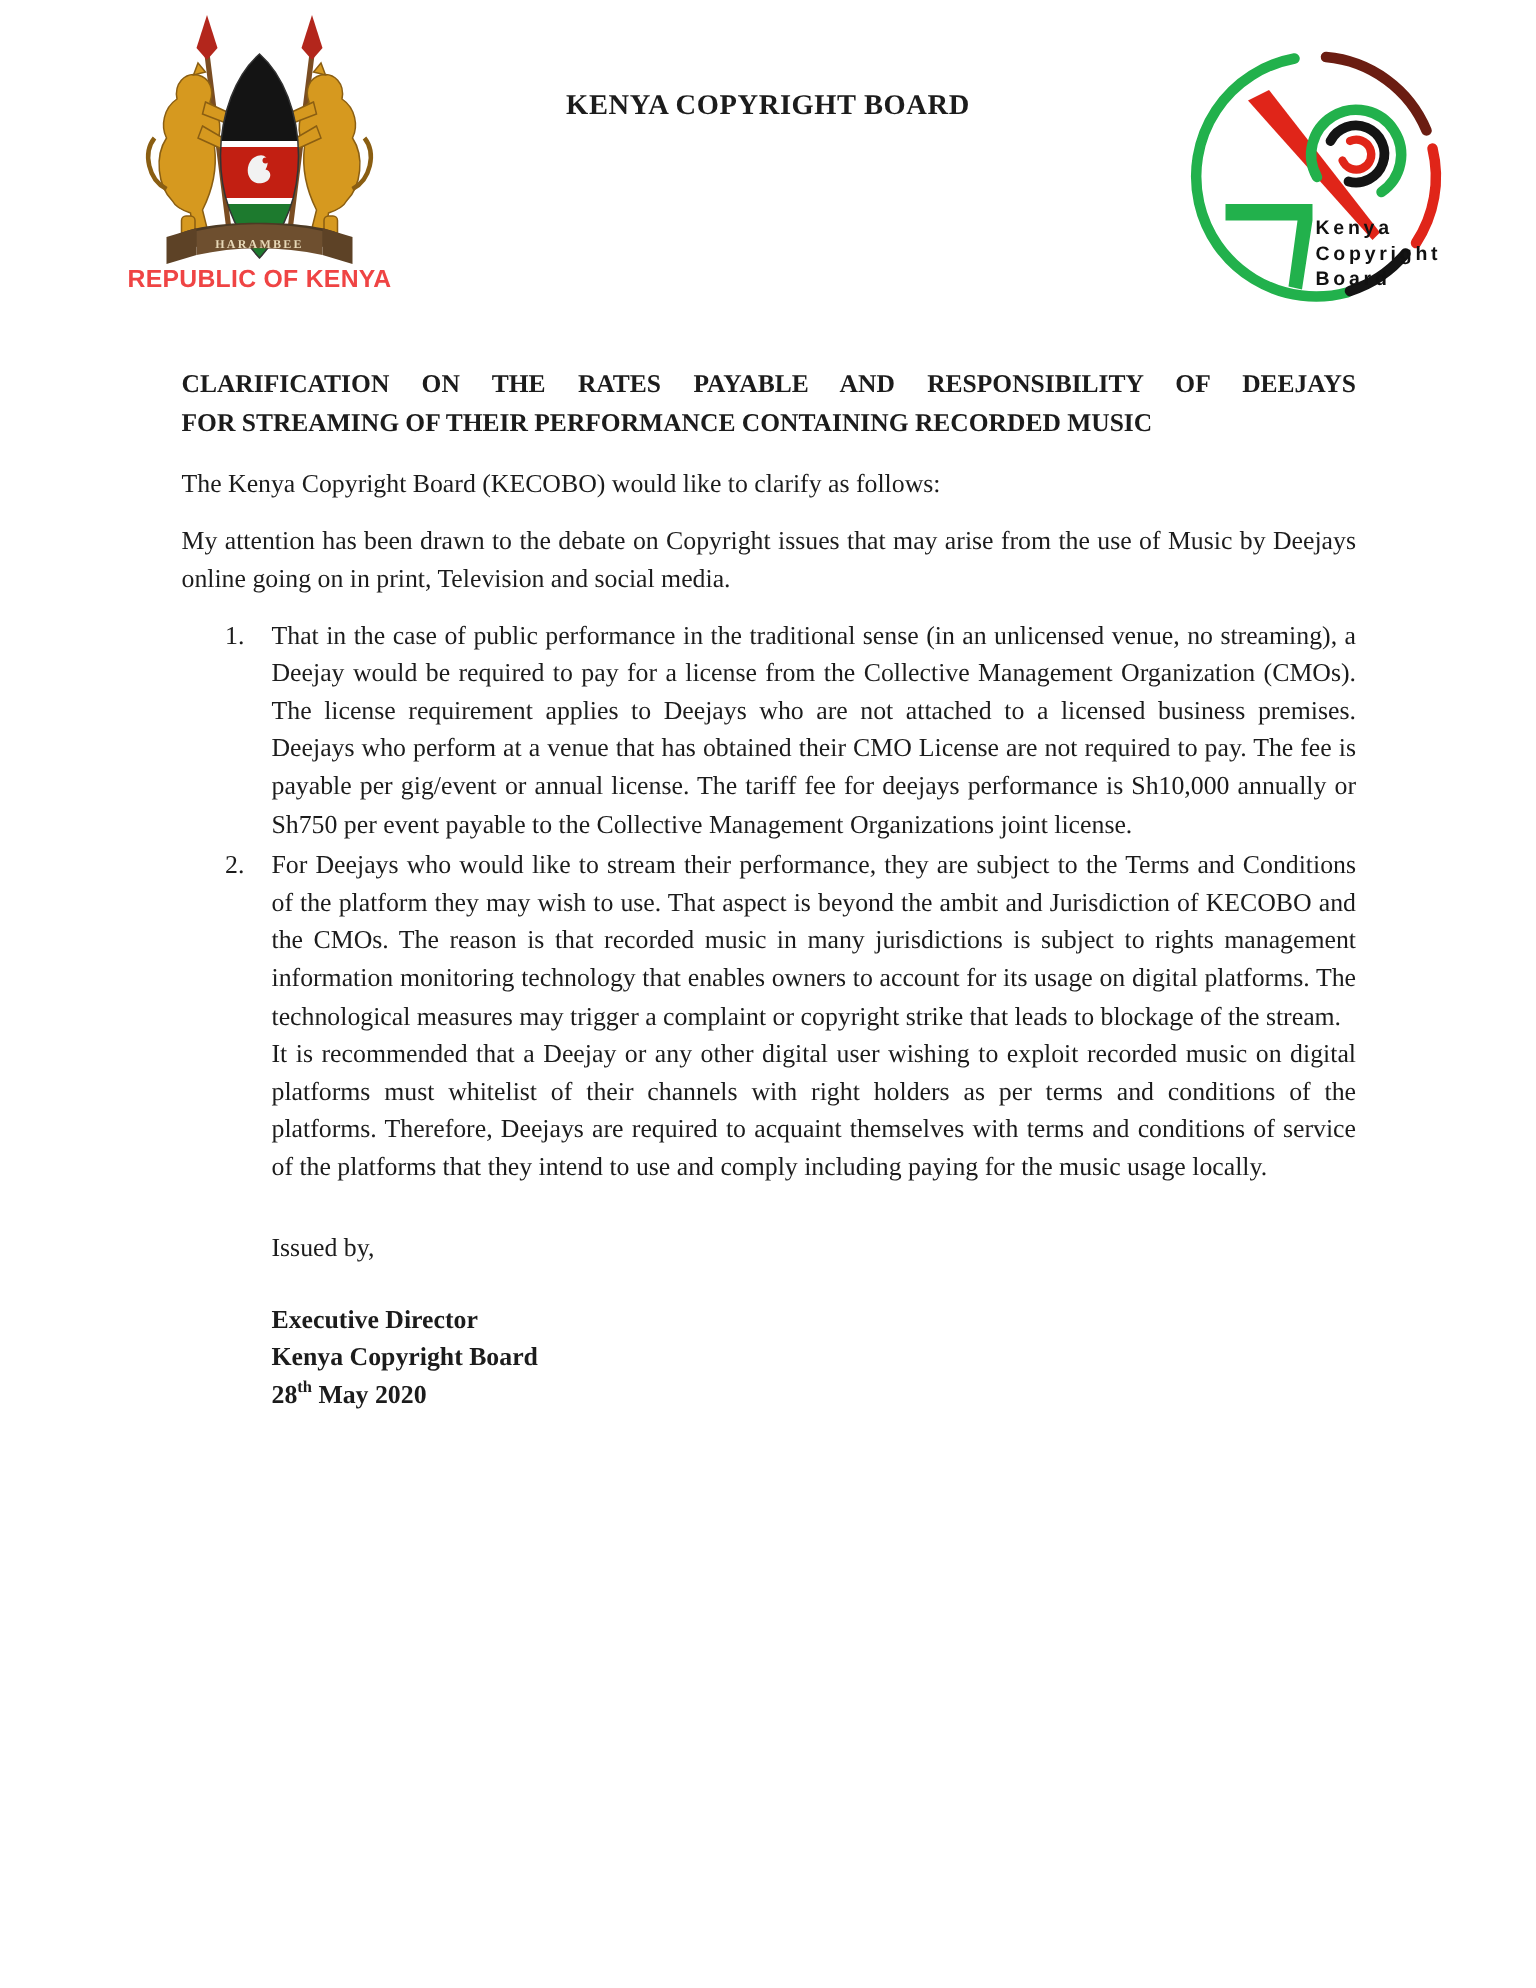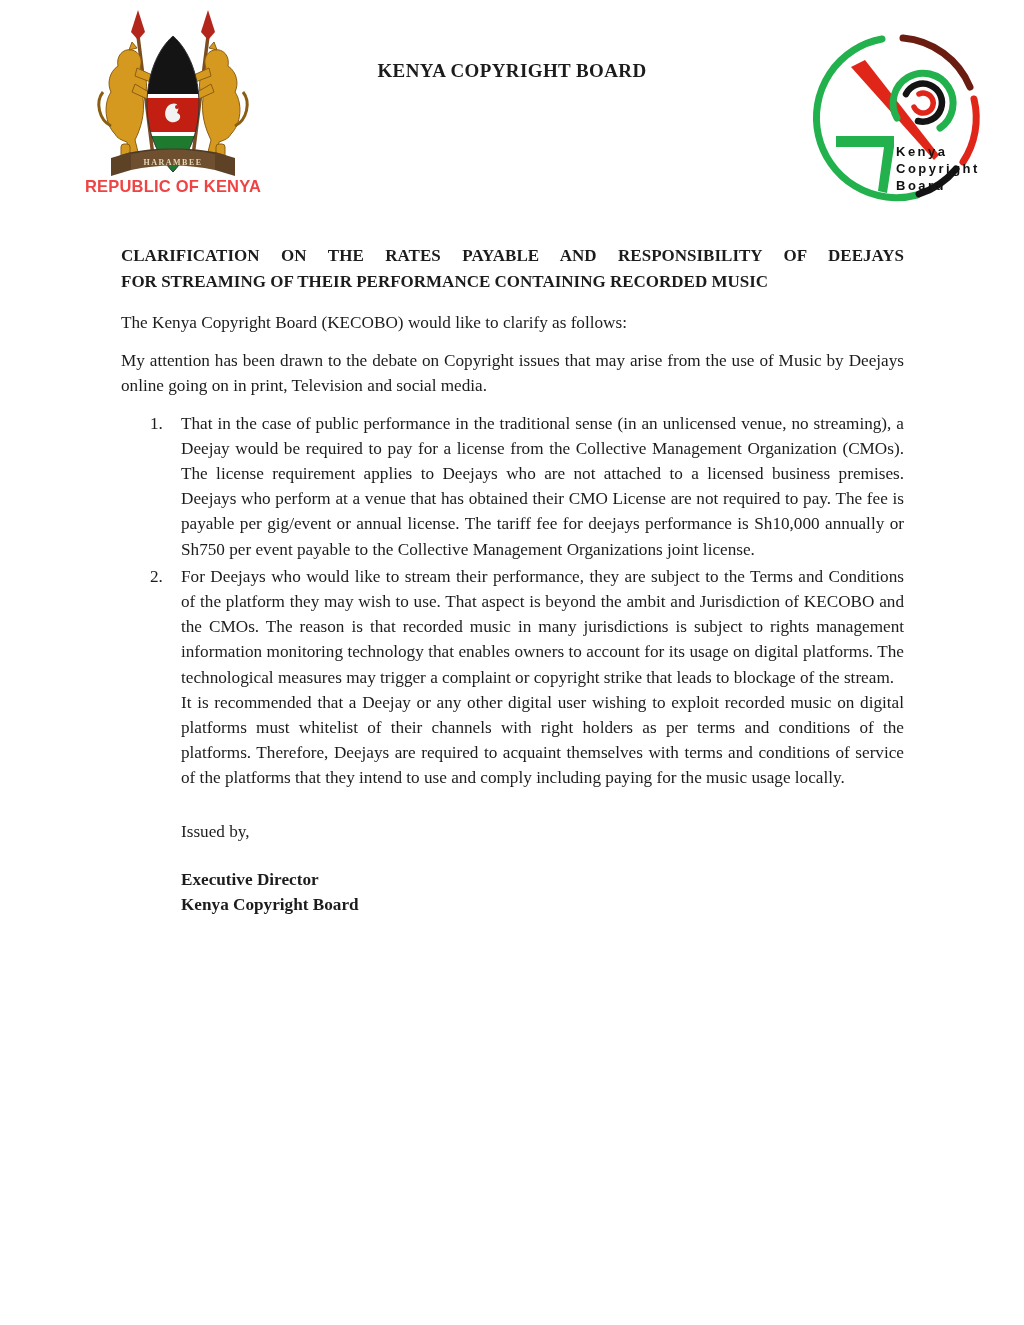--- a/index.html
+++ b/index.html
@@ -17,21 +17,21 @@
   .coat svg{display:block;width:178px;height:170px;}
   .coat-caption{
     font-family:"Liberation Sans", sans-serif;
     font-weight:700;font-size:16.5px;color:#ef4444;
     margin-top:1px;white-space:nowrap;letter-spacing:0.2px;
   }
   .org-title{
     position:absolute;left:0;right:0;top:60px;margin:0;
     text-align:center;font-size:19px;font-weight:700;letter-spacing:0.4px;
   }
-  .kecobo{position:absolute;left:806px;top:26px;width:180px;height:186px;}
+  .kecobo{position:absolute;left:787px;top:26px;width:180px;height:186px;}
   .kecobo svg{width:180px;height:186px;display:block;}
   .kecobo text{font-family:"Liberation Sans", sans-serif;}
   
   .bodytext{margin-left:121px;width:783px;}
   .heading{margin:28px 0 0 0;font-size:17px;line-height:26px;font-weight:700;}
   .heading .hline{display:block;text-decoration-thickness:1.5px;text-underline-offset:3px;}
   .heading .hline.first{text-align-last:justify;}
   .para{margin:13px 0 0 0;font-size:17.2px;line-height:25.2px;text-align:justify;}
   .para.second{margin-top:15px;}
   .list{margin-top:12px;}
@@ -159,16 +159,17 @@
         <div>For Deejays who would like to stream their performance, they are subject to the Terms and Conditions of the platform they may wish to use.  That aspect is beyond the ambit and Jurisdiction of KECOBO and the CMOs. The reason is that recorded music in many jurisdictions is subject to rights management information monitoring technology that enables owners to account for its usage on digital platforms. The technological measures may trigger a complaint or copyright strike that leads to blockage of the stream.</div>
         <div>It is recommended that a Deejay or any other digital user wishing to exploit recorded music on digital platforms must whitelist of their channels with right holders as per terms and conditions of the platforms. Therefore, Deejays are required to acquaint themselves with terms and conditions of service of the platforms that they intend to use and comply including paying for the music usage locally.</div>
       </div>
     </div>
 
     <p class="issued">Issued by,</p>
 
     <div class="signature">
       <div>Executive Director</div>
       <div>Kenya Copyright Board</div>
+      <div><span>28</span><sup>th</sup><span> May 2020</span></div>
     </div>
 
   </div>
 </div>
 
 </body></html>

